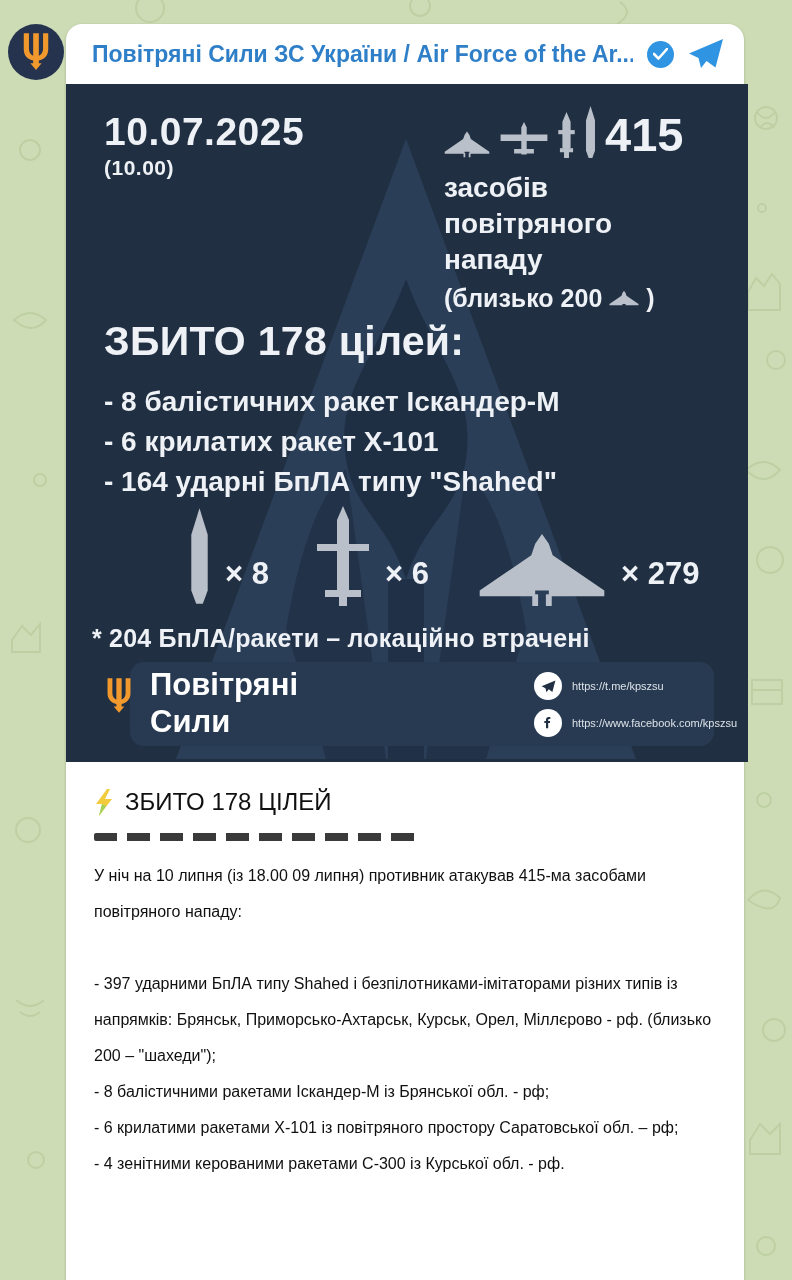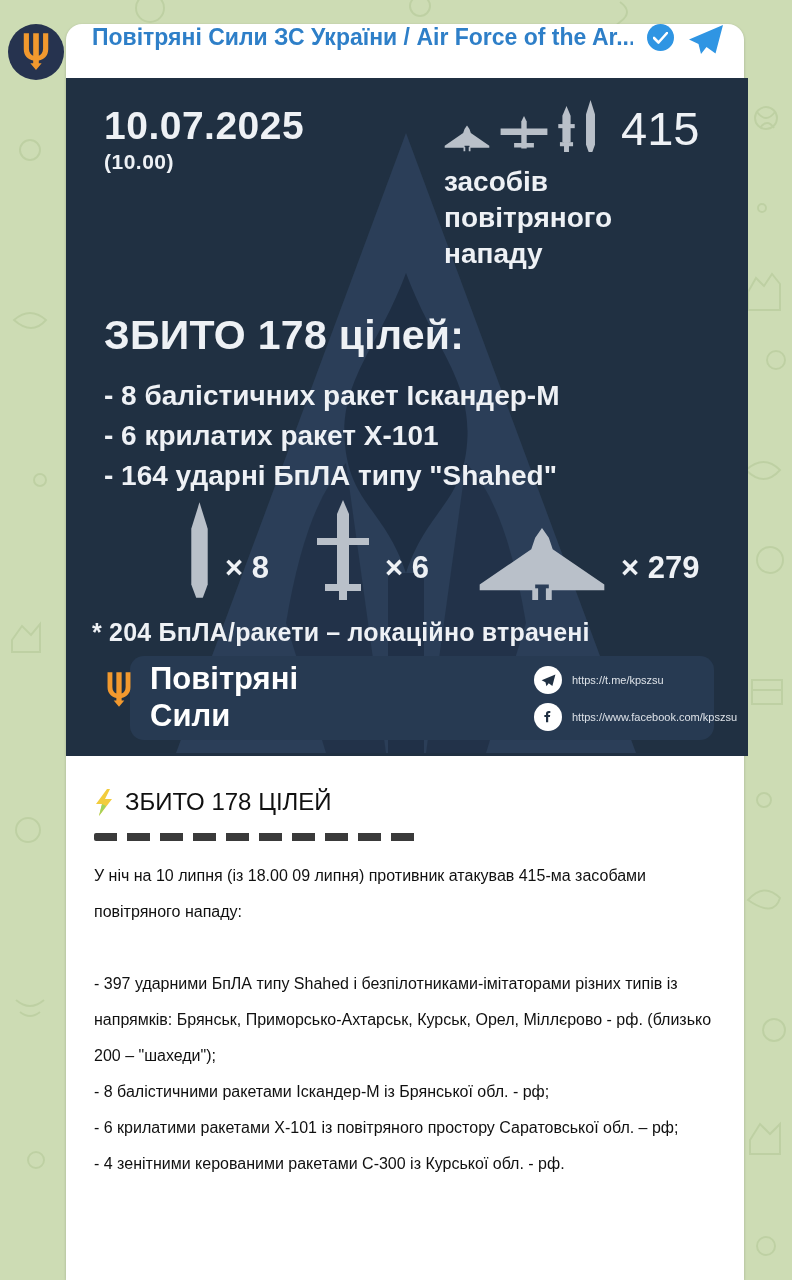--- a/index.html
+++ b/index.html
@@ -24,38 +24,38 @@
   #app{position:relative;width:792px;height:1280px;overflow:hidden;background:var(--background-green);}
   .doodles{position:absolute;inset:0;}
 
   
   .avatar{position:absolute;left:8px;top:24px;width:56px;height:56px;border-radius:50%;
     background:#26334f;display:flex;align-items:center;justify-content:center;}
 
   
   .bubble{position:absolute;left:66px;top:24px;width:678px;height:1256px;background:var(--bubble-white);
     border-radius:16px 16px 0 0;box-shadow:0 1px 3px rgba(0,0,0,.2);}
-  .bubble-header{height:54px;display:flex;align-items:flex-start;gap:14px;padding:0 20px 0 26px;}
+  .bubble-header{height:60px;display:flex;align-items:center;gap:14px;padding:0 20px 0 26px;}
   .channel-name{flex:1;color:var(--channel-blue);font-size:23px;font-weight:700;
     white-space:nowrap;overflow:hidden;}
   .verified{width:27px;height:27px;border-radius:50%;background:var(--telegram-blue);
     display:flex;align-items:center;justify-content:center;flex:0 0 auto;}
   .verified svg{display:block;}
   .share-plane{flex:0 0 auto;display:flex;align-items:center;}
 
   
   .infographic{position:relative;width:682px;height:678px;background:var(--navy);overflow:hidden;
     color:var(--white-text);}
   .watermark{position:absolute;left:70px;top:55px;}
   .date-block{position:absolute;left:38px;top:26px;}
   .date{font-size:39px;font-weight:800;letter-spacing:.5px;}
   .time{font-size:21px;font-weight:700;margin-top:2px;letter-spacing:.5px;}
   .total-block{position:absolute;left:378px;top:22px;width:276px;}
   .total-row{display:flex;align-items:flex-end;}
-  .total-count{font-size:47px;font-weight:400;line-height:.95;margin-left:24px;}
+  .total-count{font-size:47px;font-weight:700;line-height:.95;margin-left:8px;}
   .threat-icons{display:flex;align-items:flex-end;gap:9px;}
   .total-label{font-size:28px;font-weight:700;line-height:36px;margin-top:12px;white-space:pre-line;}
   .total-note{font-size:25px;font-weight:700;margin-top:6px;display:flex;align-items:center;gap:7px;}
   .headline{position:absolute;left:38px;top:234px;font-size:41px;font-weight:800;letter-spacing:.3px;}
   .items{position:absolute;left:38px;top:298px;font-size:28px;font-weight:700;line-height:40px;white-space:pre-line;}
   .tally-row{position:absolute;left:122px;top:420px;display:flex;align-items:flex-end;height:102px;}
   .tally-count{font-size:31px;font-weight:700;margin:0 0 14px 14px;}
   .footnote{position:absolute;left:26px;top:540px;font-size:25px;font-weight:700;letter-spacing:.2px;}
   .footer-band{position:absolute;left:64px;top:578px;width:584px;height:84px;
     background:var(--footer-band-navy);border-radius:14px;}
@@ -164,20 +164,27 @@
             </svg>
             <svg width="13" height="52" viewBox="0 0 14 58" fill="#b9c0c9">
               <polygon points="7,0 12,16 12,50 9,58 5,58 2,50 2,16"></polygon>
             </svg>
           </div>
           <div class="total-count">415</div>
         </div>
         <div class="total-label">засобів
 повітряного
 нападу</div>
+        <div class="total-note">
+          <span>(близько 200</span>
+          <svg width="30" height="18" viewBox="0 0 132 76" fill="#b9c0c9">
+            <polygon points="66,2 73,12 77,24 130,60 130,66 73,66 73,60 59,60 59,66 2,66 2,60 55,24 59,12"></polygon>
+          </svg>
+          <span>)</span>
+        </div>
       </div>
 
       <div class="headline">ЗБИТО 178 цілей:</div>
       <div class="items">- 8 балістичних ракет Іскандер-М
 - 6 крилатих ракет  Х-101
 - 164 ударні БпЛА типу "Shahed"</div>
 
       <div class="tally-row">
         <svg width="23" height="100" viewBox="0 0 14 58" fill="#b9c0c9">
           <polygon points="7,0 12,16 12,50 9,58 5,58 2,50 2,16"></polygon>

